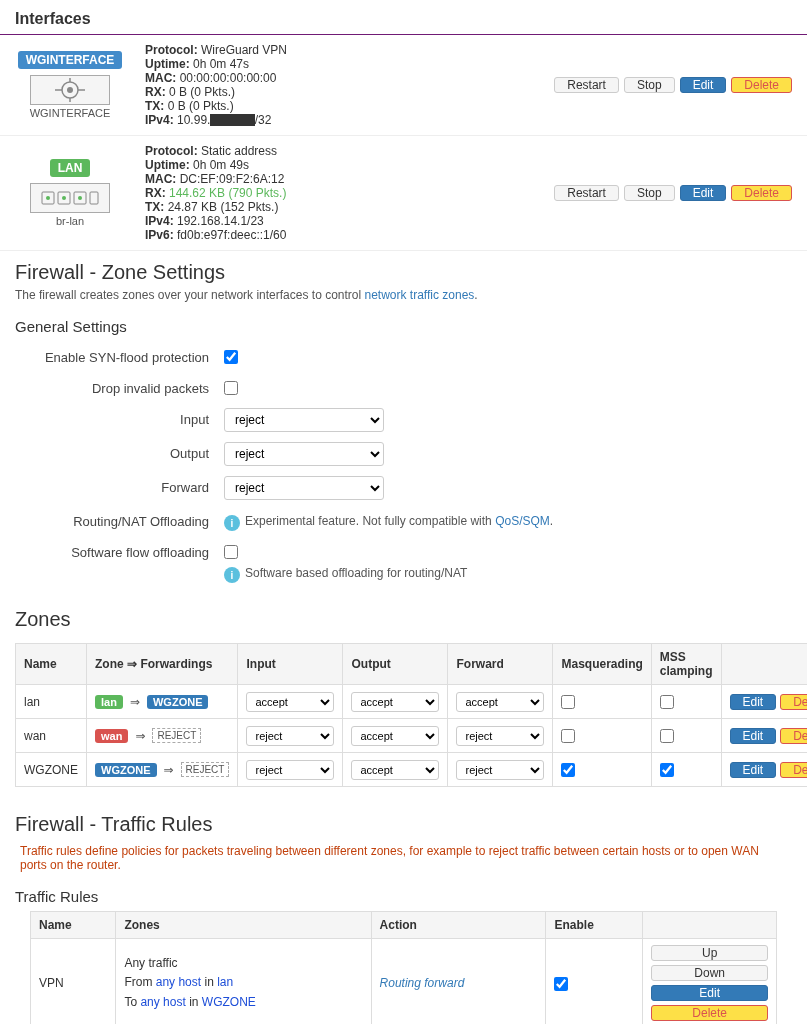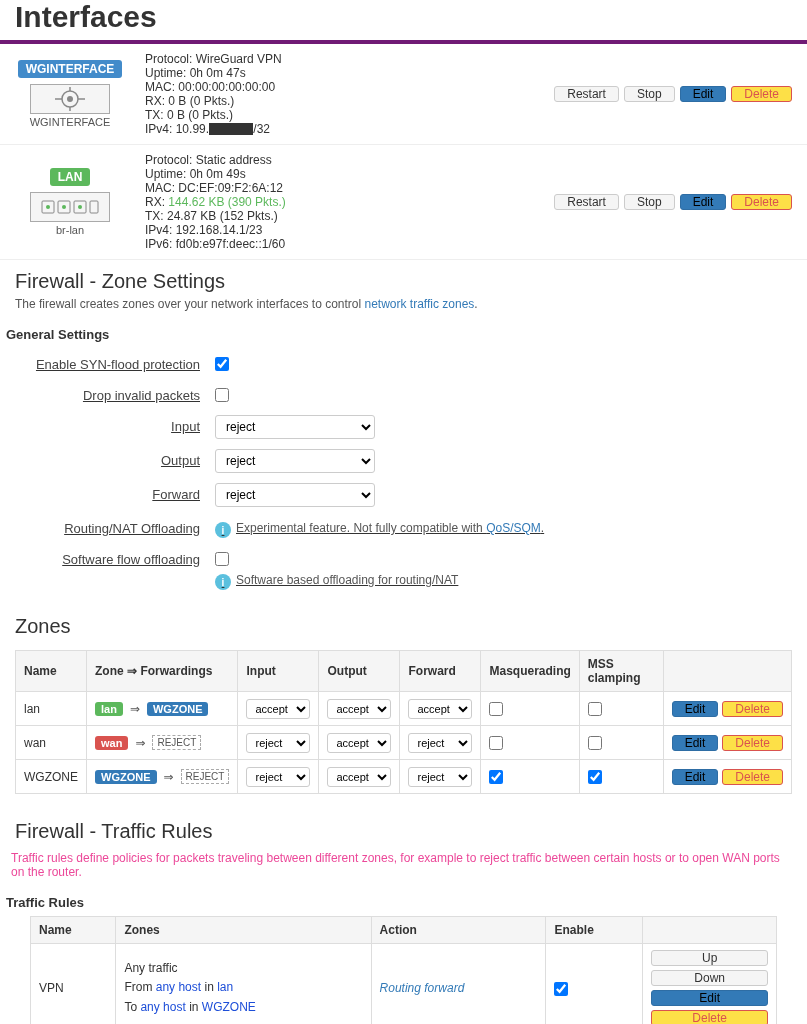--- a/index.html
+++ b/index.html
@@ -1,43 +1,43 @@
 <!DOCTYPE html>
 <html><head>
   <meta charset="utf-8">
   <style>
     * { box-sizing: border-box; margin: 0; padding: 0; }
     body { font-family: Arial, sans-serif; font-size: 13px; color: #333; background: #fff; width: 807px; }
     
-    h1 { font-size: 30px; font-weight: bold; padding: 0 15px 6px; border-bottom: 4px solid #701a75; }
+    h1 { font-size: 16px; font-weight: bold; padding: 10px 15px 6px; border-bottom: 1px solid #701a75; }
     h2 { font-size: 20px; font-weight: normal; padding: 10px 15px 4px; }
-    h3 { font-size: 13px; font-weight: bold; padding: 8px 6px 6px; }
+    h3 { font-size: 15px; font-weight: normal; padding: 8px 15px 6px; }
     
     
     .interface-row { display: flex; align-items: center; padding: 8px 15px; border-bottom: 1px solid #eee; }
     .interface-icon { width: 110px; text-align: center; margin-right: 20px; flex-shrink: 0; }
     .iface-label-green { background: #5cb85c; color: #fff; padding: 2px 8px; font-size: 12px; font-weight: bold; border-radius: 3px; display: inline-block; margin-bottom: 4px; }
     .iface-label-blue { background: #428bca; color: #fff; padding: 2px 8px; font-size: 12px; font-weight: bold; border-radius: 3px; display: inline-block; margin-bottom: 4px; }
     .iface-sub { font-size: 11px; color: #555; }
     .iface-img { width: 80px; height: 30px; border: 1px solid #aaa; display: flex; align-items: center; justify-content: center; background: #f5f5f5; font-size: 10px; color: #666; margin: 2px auto; }
     .interface-info { flex: 1; font-size: 12px; }
-    .interface-info b { font-weight: normal; }
+    .interface-info b { font-weight: bold; }
     .interface-info span.green { color: #5cb85c; }
     .interface-actions { display: flex; gap: 5px; }
     
     
     .btn { padding: 0 12px; border: 1px solid #ccc; background: #f5f5f5; cursor: pointer; border-radius: 3px; font-size: 12px; color: #333; }
-    .btn-primary { background: #337ab7; color: #000000; border-color: #2e6da4; }
+    .btn-primary { background: #337ab7; color: #ffffff; border-color: #2e6da4; }
     .btn-danger { background: #fde047; color: #d9534f; border-color: #d9534f; }
     
     
     .fw-desc { font-size: 12px; padding: 0 15px 8px; color: #555; }
     .fw-desc a { color: #337ab7; text-decoration: none; }
     
-    .settings-table { width: 100%; padding: 0 15px; text-decoration: underline; }
+    .settings-table { width: 100%; padding: 0 24px; }
     .settings-row { display: flex; align-items: flex-start; padding: 5px 0; }
     .settings-label { width: 200px; text-align: right; padding-right: 15px; padding-top: 4px; font-size: 13px; color: #444; }
     .settings-value { flex: 1; }
     
     input[type="checkbox"] { width: 14px; height: 14px; margin-top: 4px; }
     
     select { padding: 3px 20px 3px 6px; border: 1px solid #ccc; border-radius: 3px; background: #fff; font-size: 12px; appearance: auto; width: 160px; }
     
     .info-note { display: flex; align-items: flex-start; gap: 5px; font-size: 12px; color: #555; margin-top: 4px; }
     .info-icon { width: 16px; height: 16px; background: #5bc0de; border-radius: 50%; color: #fff; font-size: 10px; font-weight: bold; display: inline-flex; align-items: center; justify-content: center; flex-shrink: 0; margin-top: 1px; }
@@ -52,24 +52,24 @@
     .zone-tag { display: inline-flex; align-items: center; padding: 1px 6px; border-radius: 3px; font-size: 11px; font-weight: bold; }
     .zone-green { background: #5cb85c; color: #fff; }
     .zone-red { background: #d9534f; color: #fff; }
     .zone-blue { background: #337ab7; color: #fff; }
     .zone-reject { background: #fff; color: #555; border: 1px dashed #aaa; font-size: 10px; padding: 1px 4px; }
     
     .arrow { color: #555; font-size: 12px; margin: 0 3px; }
     
     .zone-forward-cell { display: flex; align-items: center; gap: 4px; flex-wrap: nowrap; }
     
-    .select-sm { width: 64px; padding: 2px 4px; font-size: 11px; }
-    
-    
-    .traffic-desc { font-size: 12px; padding: 4px 11px 8px; color: #ec4899; }
+    .select-sm { width: 88px; padding: 2px 4px; font-size: 11px; }
+    
+    
+    .traffic-desc { font-size: 12px; padding: 4px 20px 8px; color: #c2410c; }
     
     .traffic-table { width: 100%; border-collapse: collapse; margin: 0 15px; width: calc(100% - 30px); }
     .traffic-table th { text-align: left; font-size: 12px; font-weight: bold; padding: 6px 8px; background: #f5f5f5; border: 1px solid #ddd; }
     .traffic-table td { padding: 6px 8px; border: 1px solid #ddd; vertical-align: middle; font-size: 12px; }
     
     .traffic-match { font-size: 12px; line-height: 1.6; }
     .traffic-match a { color: #1d4ed8; text-decoration: none; }
     
     .action-link { color: #337ab7; font-style: italic; }
   </style>
@@ -124,21 +124,21 @@
           <circle cx="24" cy="14" r="2" fill="#5cb85c"></circle>
           <circle cx="40" cy="14" r="2" fill="#5cb85c"></circle>
         </svg>
       </div>
       <div class="iface-sub">br-lan</div>
     </div>
     <div class="interface-info">
       <div><b>Protocol:</b> Static address</div>
       <div><b>Uptime:</b> 0h 0m 49s</div>
       <div><b>MAC:</b> DC:EF:09:F2:6A:12</div>
-      <div><b>RX:</b> <span class="green">144.62 KB (390 Pkts.)</span></div>
+      <div><b>RX:</b> <span class="green">144.62 KB (790 Pkts.)</span></div>
       <div><b>TX:</b> 24.87 KB (152 Pkts.)</div>
       <div><b>IPv4:</b> 192.168.14.1/23</div>
       <div><b>IPv6:</b> fd0b:e97f:deec::1/60</div>
     </div>
     <div class="interface-actions">
       <button class="btn">Restart</button>
       <button class="btn">Stop</button>
       <button class="btn btn-primary">Edit</button>
       <button class="btn btn-danger">Delete</button>
     </div>

